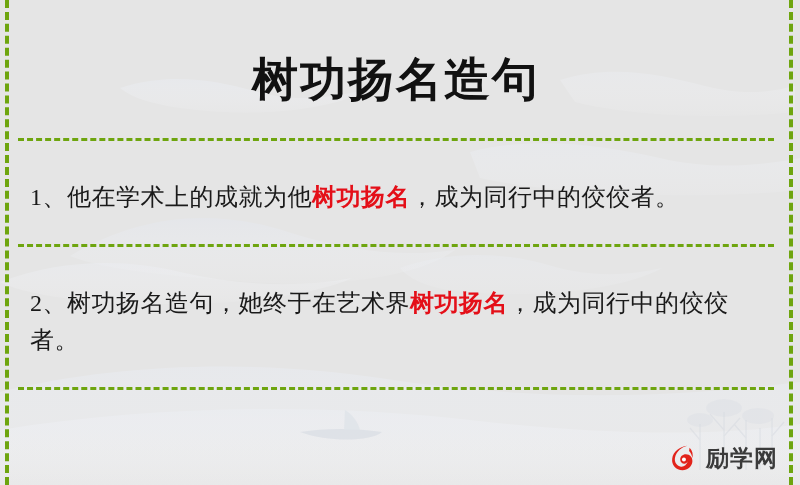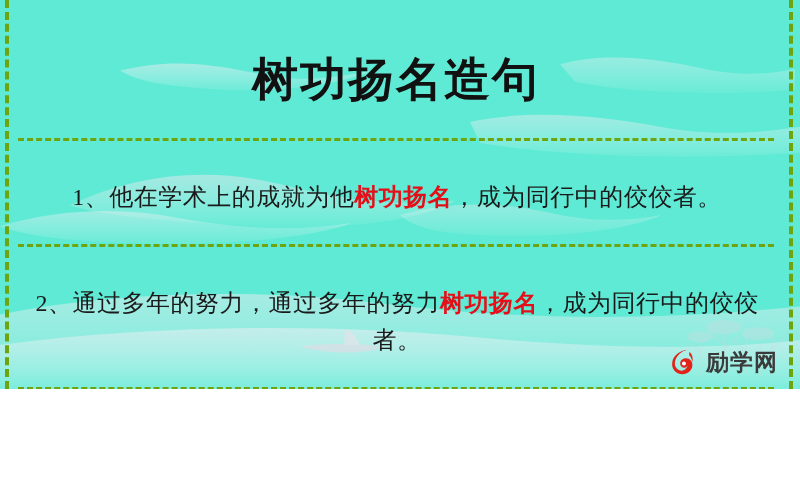--- a/index.html
+++ b/index.html
@@ -10,23 +10,23 @@
     width: 800px;
     height: 485px;
     overflow: hidden;
     background: #ffffff;
     font-family: "Liberation Serif", "DejaVu Serif", serif;
   }
 
   .page {
     position: relative;
     width: 800px;
-    height: 389px;
+    height: 485px;
     box-sizing: border-box;
-    background: #5eead4;
+    background: #e5e5e5;
     overflow: hidden;
   }
 
   
   .bg-wash {
     position: absolute;
     inset: 0;
     pointer-events: none;
     z-index: 0;
   }
@@ -76,21 +76,22 @@
   .divider.d2 { margin-top: 22px; }
   .divider.d3 { margin-top: 22px; }
 
   .sentence {
     font-family: "Liberation Serif", "DejaVu Serif", serif;
     font-size: 24px;
     color: #1a1a1a;
     line-height: 1.55;
     padding: 14px 2px 4px 4px;
     letter-spacing: 0.5px;
-    text-align: center;
+    text-align: left;
+    margin-left: 8px;
   }
   .sentence .hl {
     color: #e40f18;
     font-weight: 700;
   }
 
   
   .logo {
     position: absolute;
     right: 22px;
@@ -178,21 +179,21 @@
   <div class="content">
 
     <h1 class="title">树功扬名造句</h1>
 
     <div class="divider d1"></div>
 
     <p class="sentence"><span>1、</span><span>他在学术上的成就为他</span><span class="hl">树功扬名</span><span>，成为同行中的佼佼者。</span></p>
 
     <div class="divider d2"></div>
 
-    <p class="sentence"><span>2、</span><span>通过多年的努力，通过多年的努力</span><span class="hl">树功扬名</span><span>，成为同行中的佼佼者。</span></p>
+    <p class="sentence"><span>2、</span><span>树功扬名造句，她终于在艺术界</span><span class="hl">树功扬名</span><span>，成为同行中的佼佼者。</span></p>
 
     <div class="divider d3"></div>
 
 
   </div>
 
   <div class="logo">
     <svg class="logo-mark" viewBox="0 0 64 64" aria-hidden="true">
       <path d="M41,6 C24,8 11,19 9,33 C7,47 17,58 31,58 C42,58 51,50 52,40 C53,31 47,24 38,24 C31,24 26,29 26,35 C26,40 30,44 35,44 C38,44 41,42 42,39 C40,47 33,52 26,50 C18,48 13,40 15,31 C18,18 29,9 41,6 Z" fill="#e2231a"></path>
       <path d="M46,10 C52,16 54,24 52,32 C51,26 49,21 45,17 Z" fill="#e2231a"></path>

